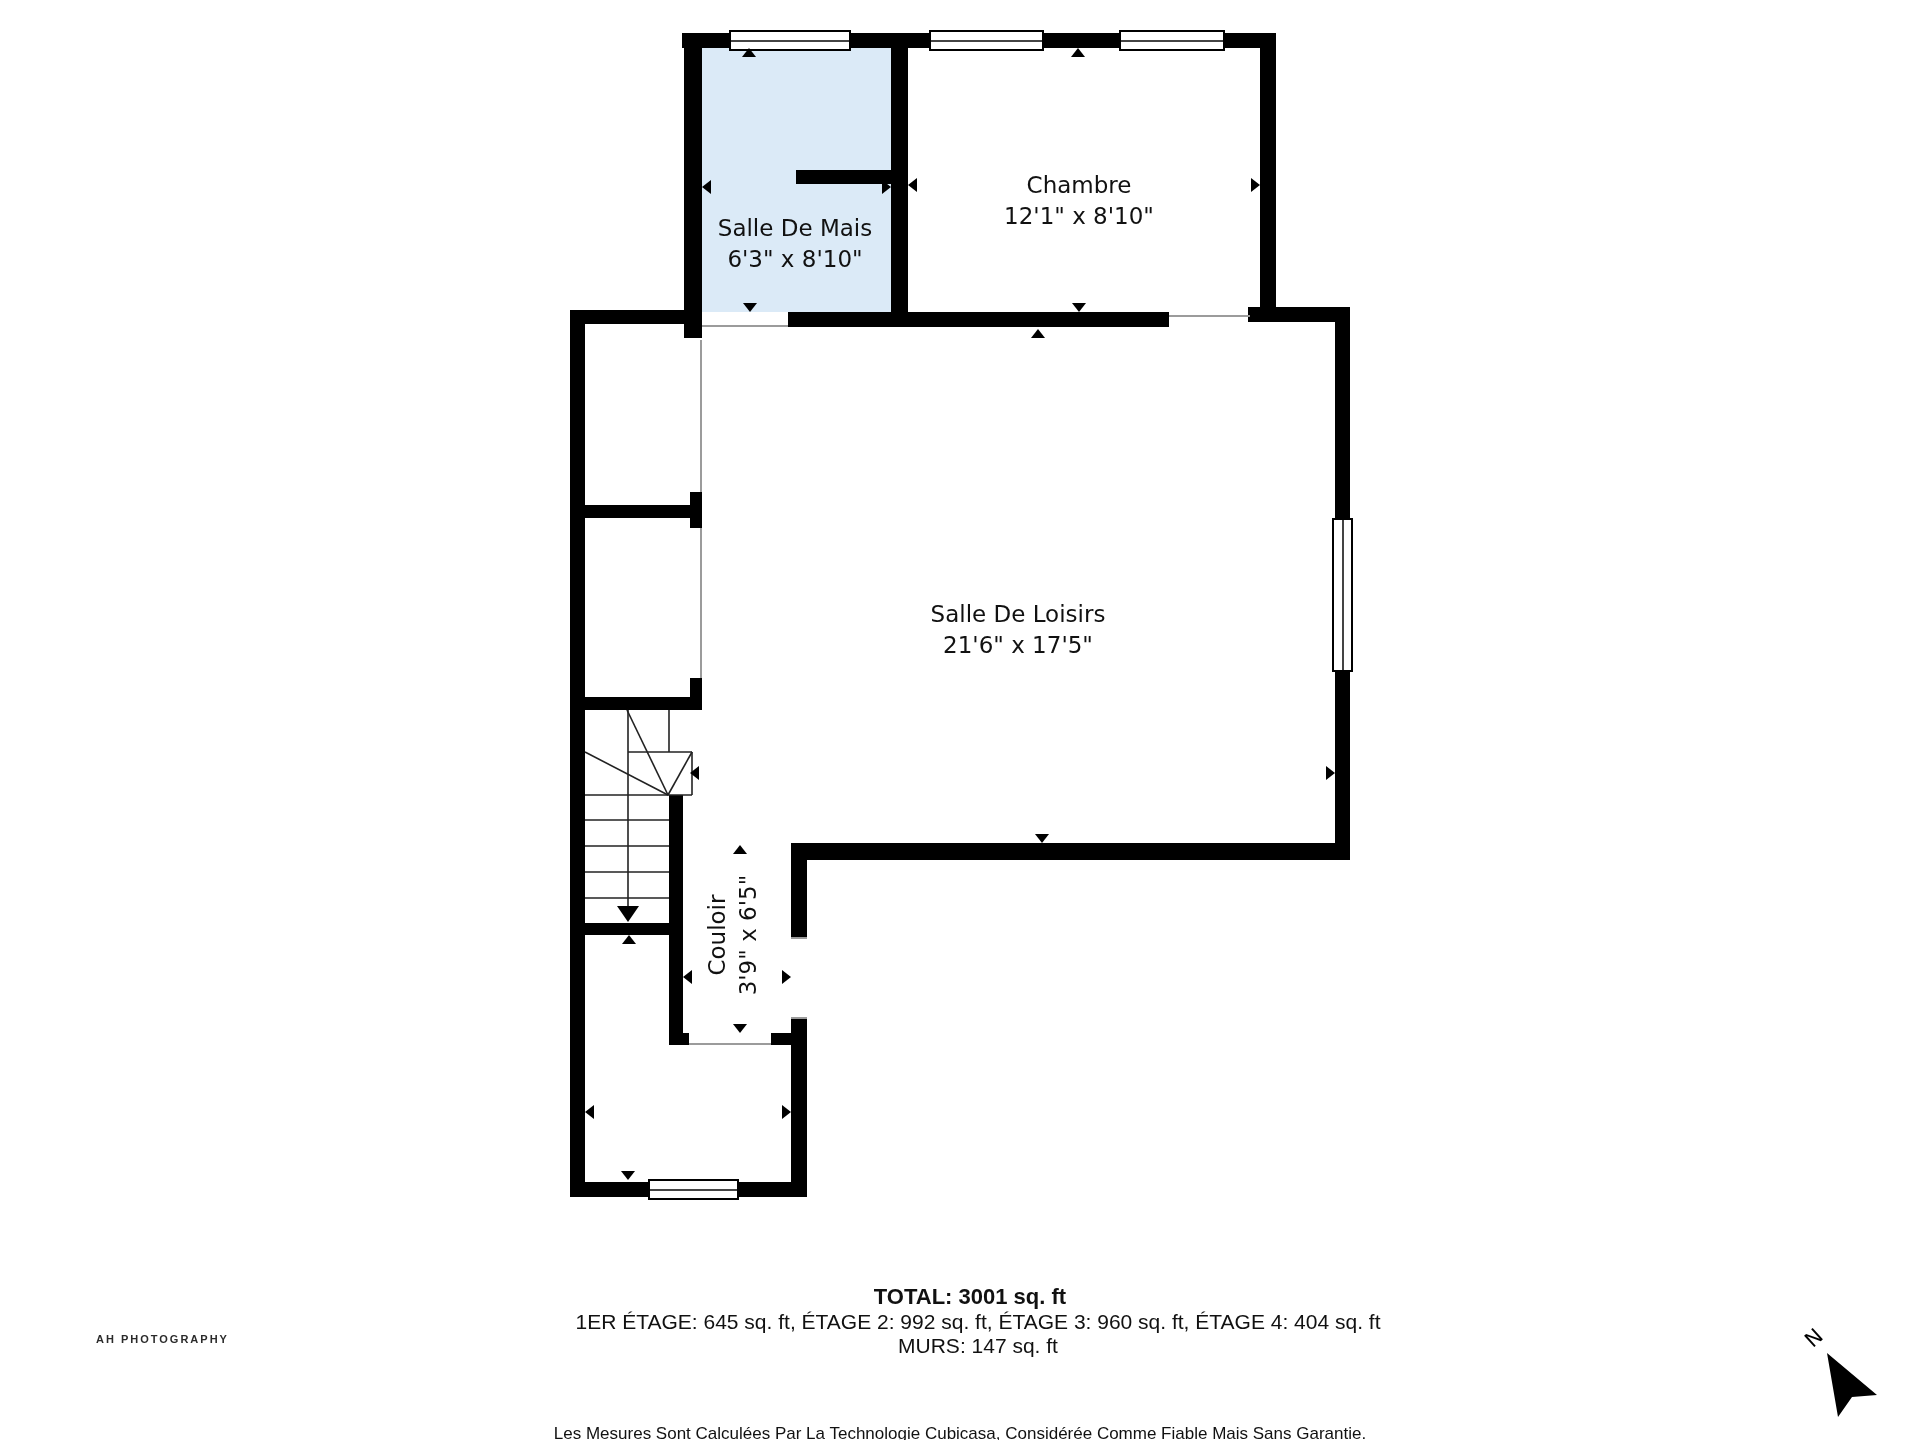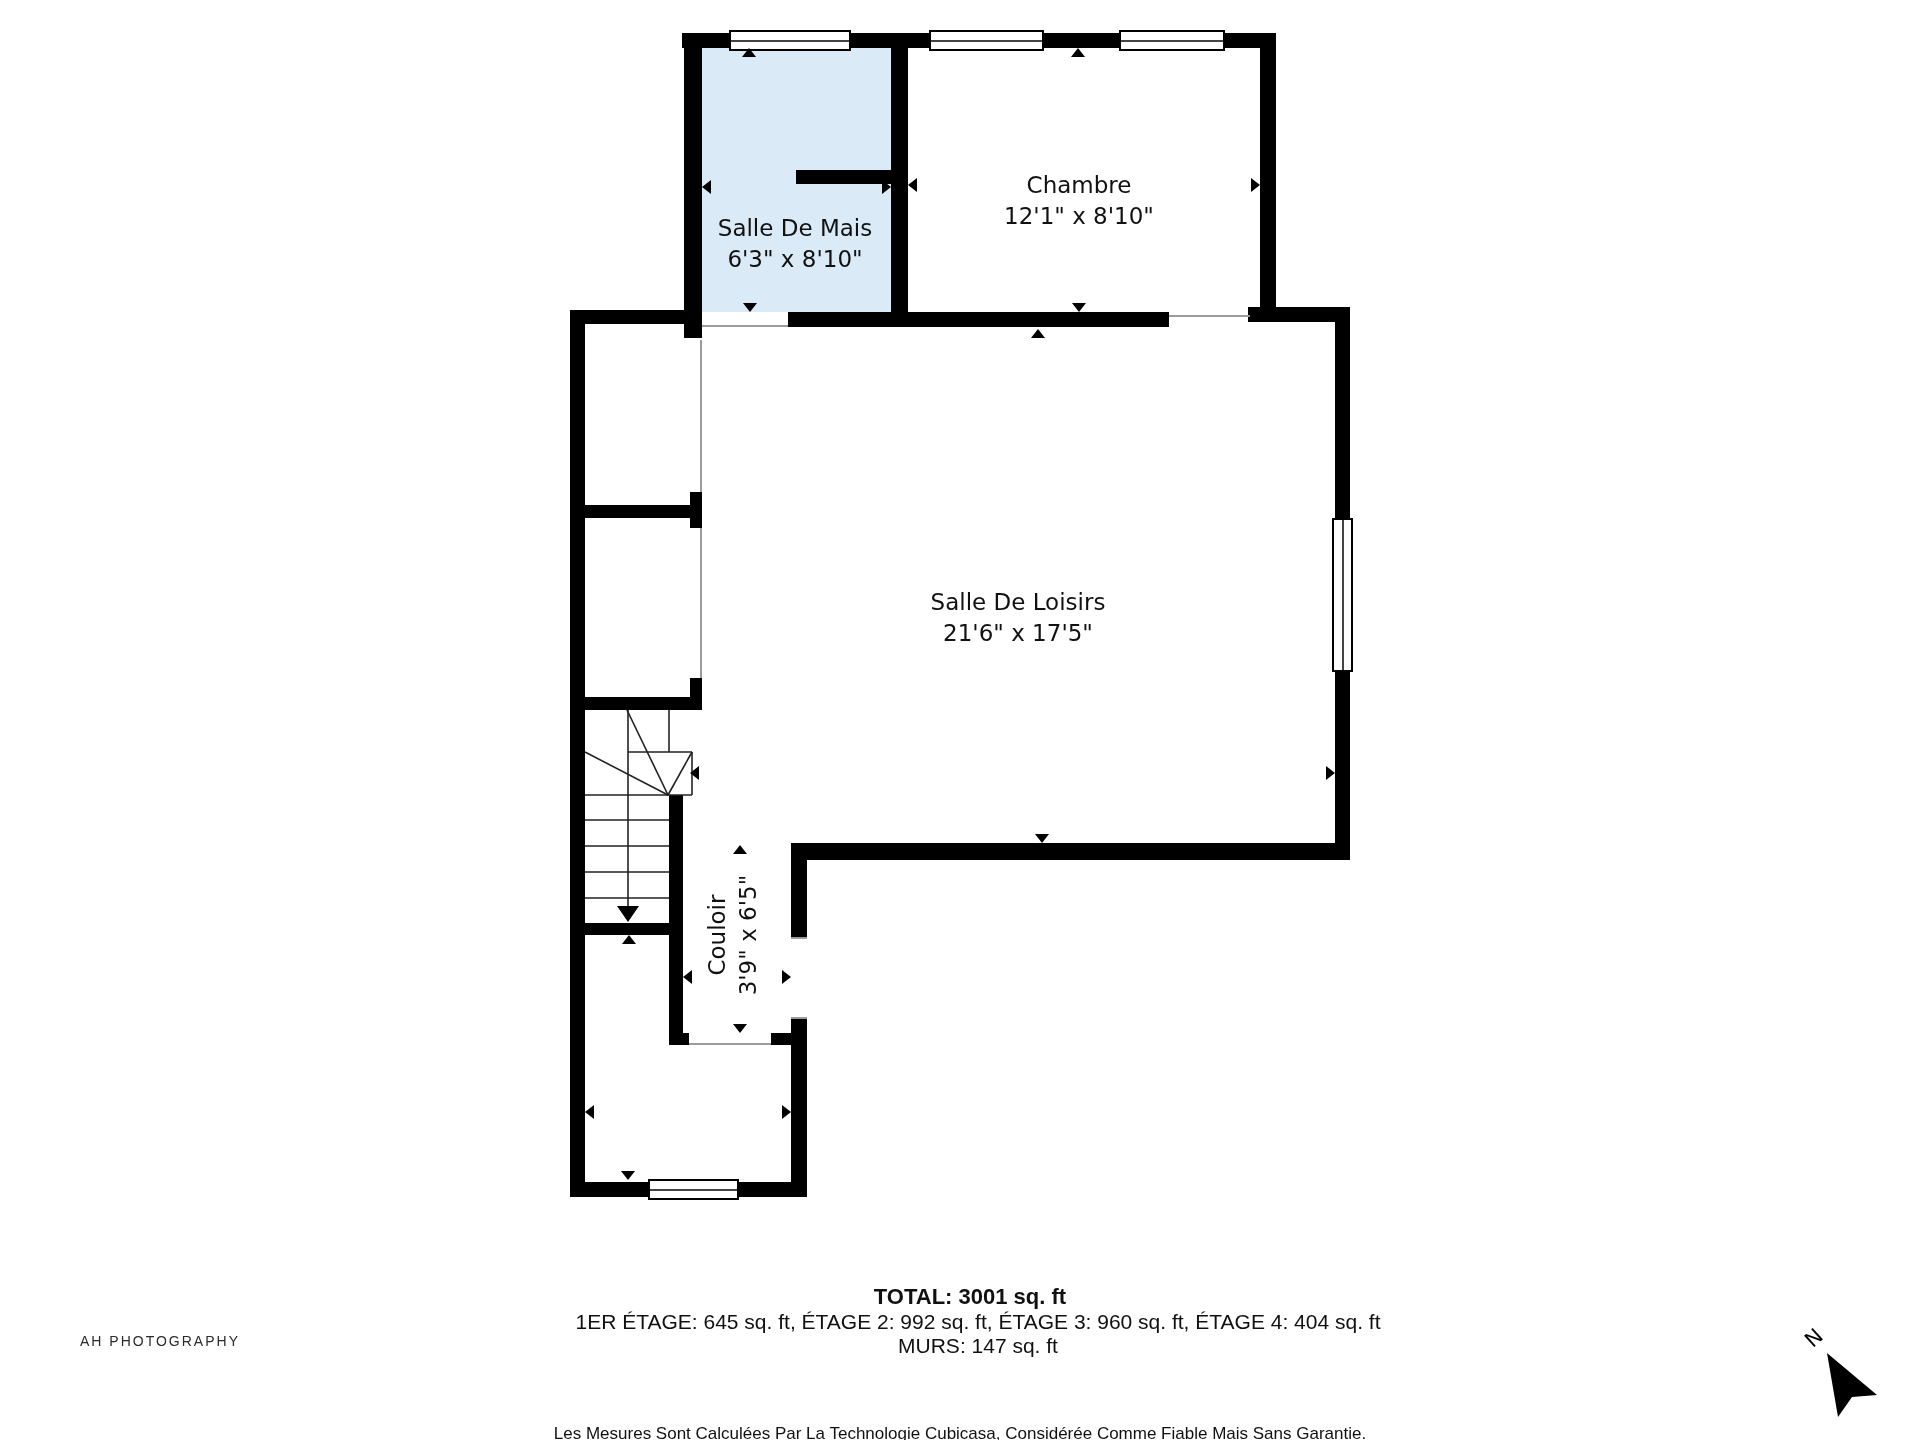--- a/index.html
+++ b/index.html
@@ -20,22 +20,22 @@
   .tri.up{border-left:7px solid transparent;border-right:7px solid transparent;border-bottom:9px solid #000;}
   .tri.down{border-left:7px solid transparent;border-right:7px solid transparent;border-top:9px solid #000;}
   .tri.left{border-top:7px solid transparent;border-bottom:7px solid transparent;border-right:9px solid #000;}
   .tri.right{border-top:7px solid transparent;border-bottom:7px solid transparent;border-left:9px solid #000;}
   
   .footer{position:absolute;left:0;width:100%;text-align:center;color:#111;
           font-family:"Liberation Sans",sans-serif;}
   .footer .total{font-size:22px;font-weight:bold;margin-left:20px;}
   .footer .line{font-size:21px;padding-left:36px;}
   .footer .disclaimer{font-size:17px;}
-  .watermark{position:absolute;left:80px;top:1333px;font-size:14px;letter-spacing:2px;
-             color:#2b2b2b;font-family:"Liberation Sans",sans-serif;font-weight:normal;}
+  .watermark{position:absolute;left:96px;top:1333px;font-size:11px;letter-spacing:2px;
+             color:#2b2b2b;font-family:"Liberation Sans",sans-serif;font-weight:bold;}
   .compass-n{position:absolute;left:1806px;top:1326px;font-size:21px;color:#000;
              transform:rotate(-42deg);font-family:"DejaVu Sans",sans-serif;}
   svg.overlay{position:absolute;left:0;top:0;pointer-events:none;}
 </style>
 </head>
 <body>
 
 <div id="stage">
 
   <div class="roomfill" style="left:700px;top:46px;width:192px;height:266px;"></div>
@@ -152,21 +152,21 @@
   <div class="tri right" style="left:782px;top:1105px;"></div>
 
   <div class="room-label" style="left:680px;top:213px;width:230px;">
     <div class="rname">Salle De Mais</div>
     <div class="rdims">6'3" x 8'10"</div>
   </div>
   <div class="room-label" style="left:944px;top:170px;width:270px;">
     <div class="rname">Chambre</div>
     <div class="rdims">12'1" x 8'10"</div>
   </div>
-  <div class="room-label" style="left:868px;top:587px;width:300px;">
+  <div class="room-label" style="left:868px;top:599px;width:300px;">
     <div class="rname">Salle De Loisirs</div>
     <div class="rdims">21'6" x 17'5"</div>
   </div>
   <div class="room-label rot" style="left:633px;top:904px;width:200px;">
     <div class="rname">Couloir</div>
     <div class="rdims">3'9" x 6'5"</div>
   </div>
 
   <div class="footer" style="top:1284px;">
     <div class="total">TOTAL: 3001 sq. ft</div>

